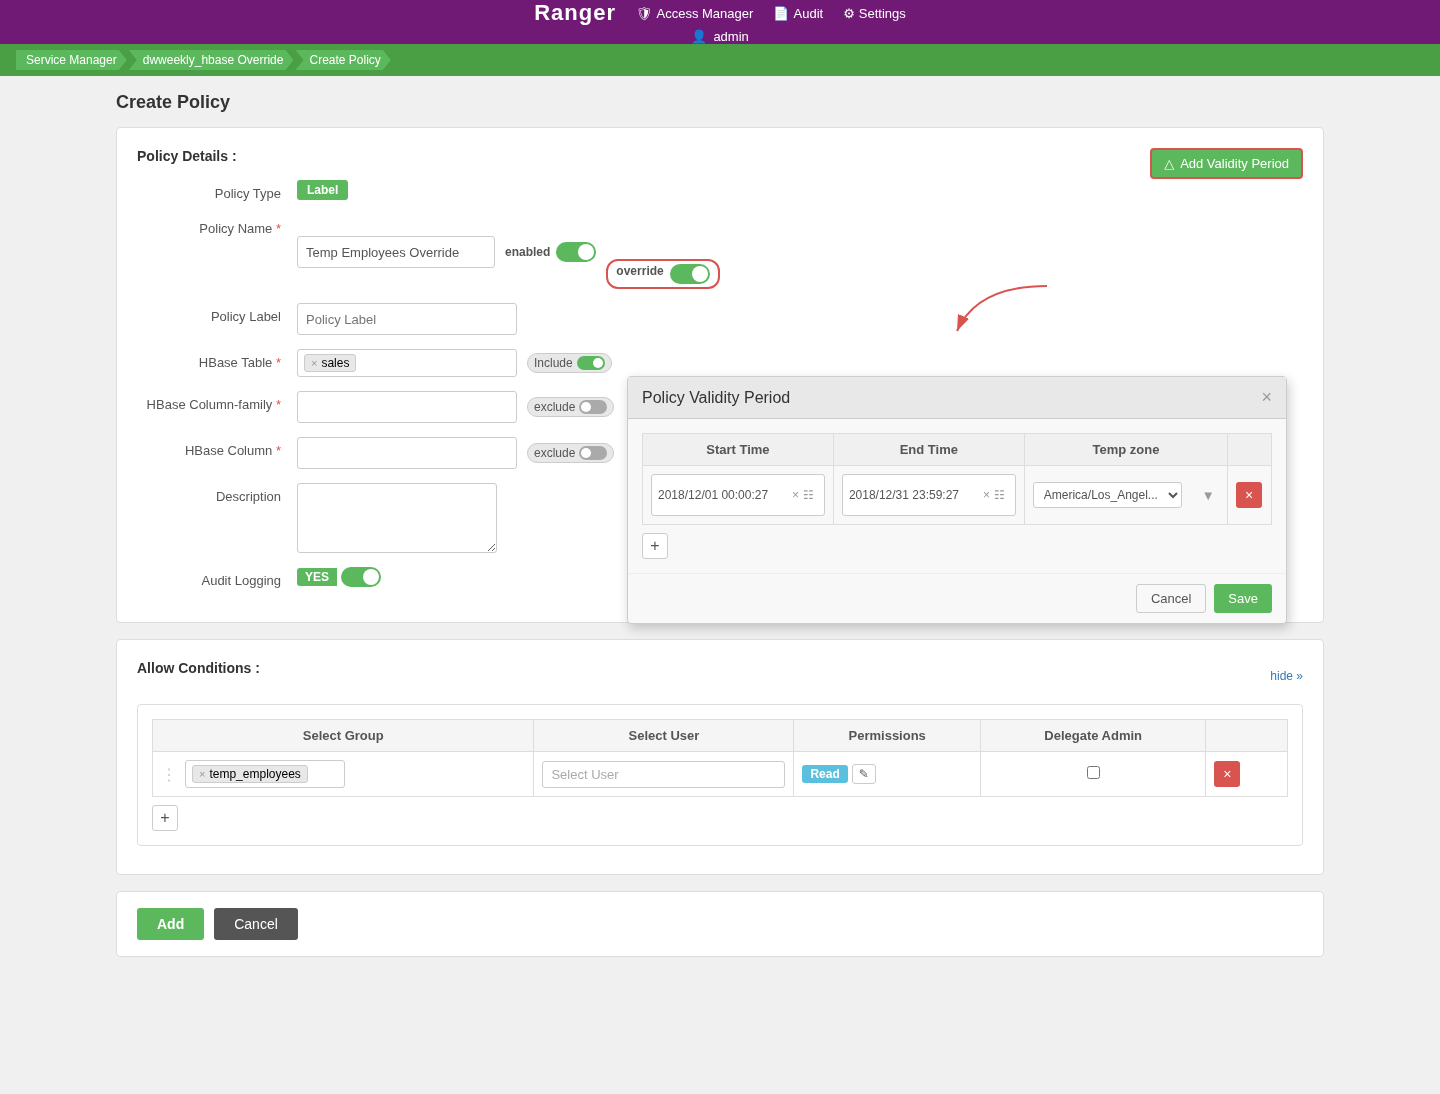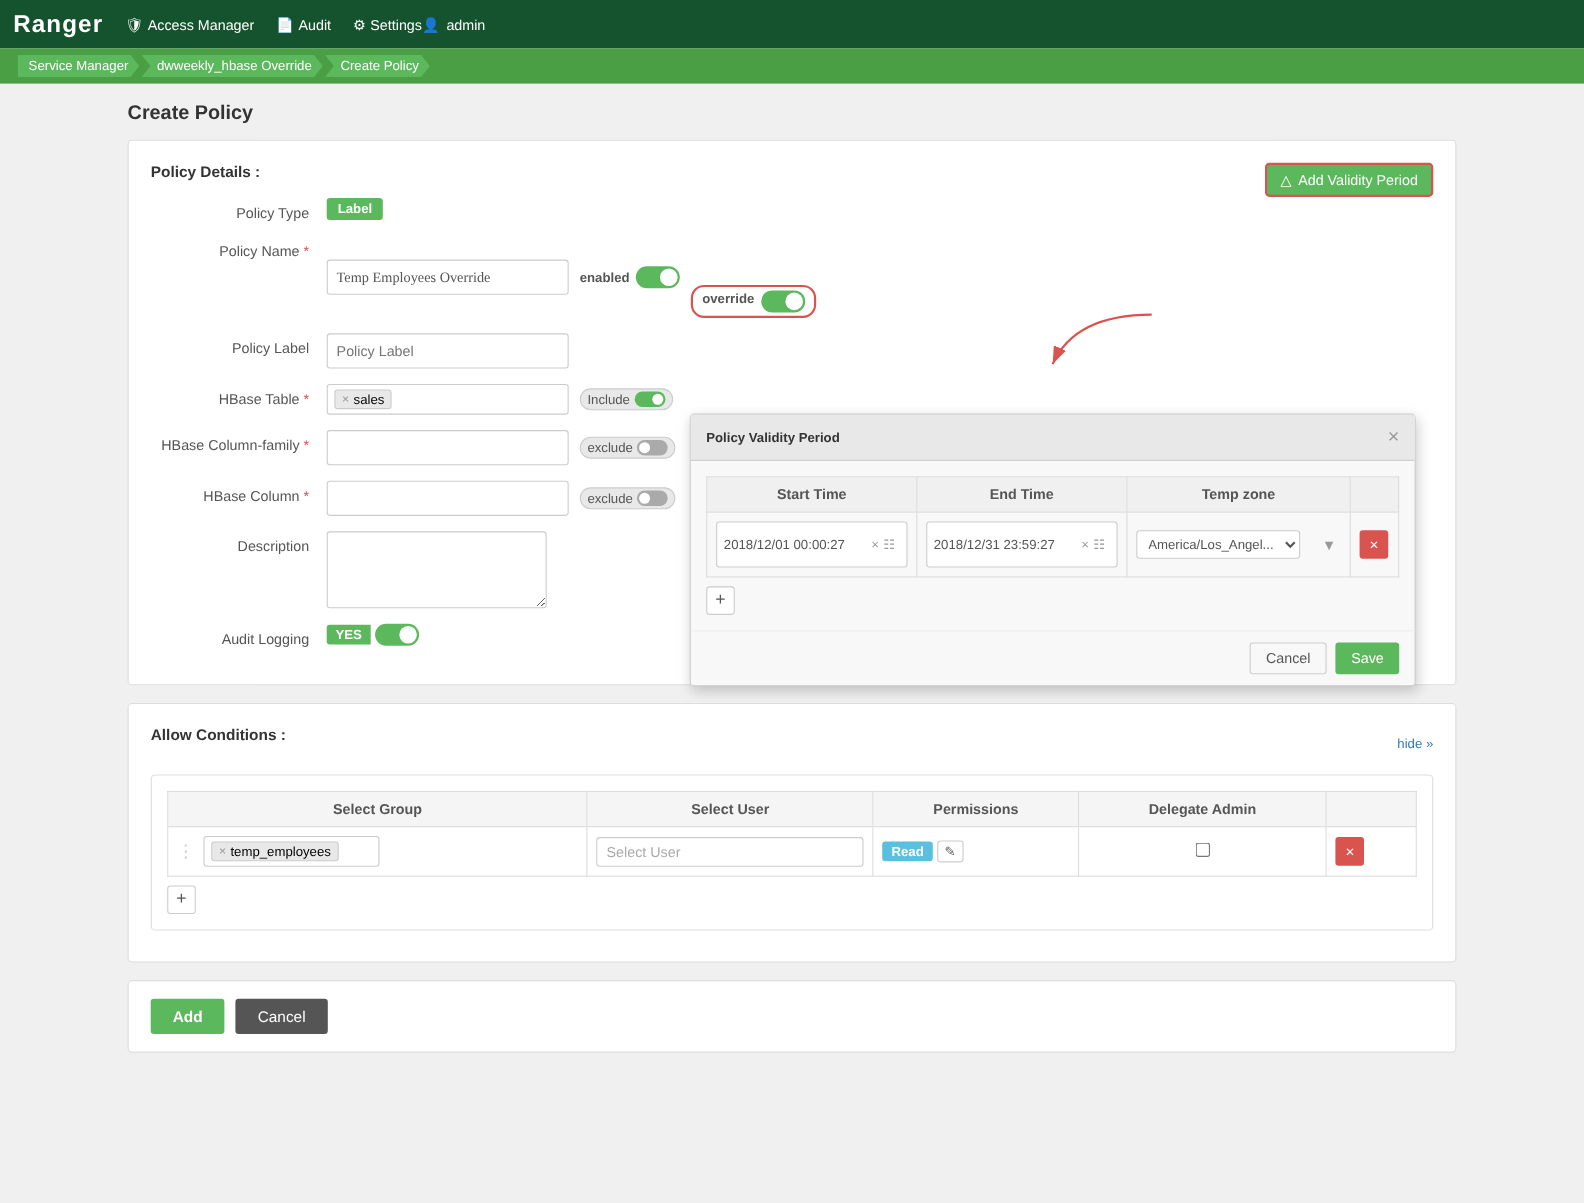--- a/index.html
+++ b/index.html
@@ -1,24 +1,26 @@
 <!DOCTYPE html>
 <html><head>
   <meta charset="utf-8">
   <style>
     * { box-sizing: border-box; margin: 0; padding: 0; }
     body { font-family: Arial, sans-serif; font-size: 13px; background: #f0f0f0; }
 
     
     .navbar {
-      background: #14532d;
+      background: #701a75;
       height: 44px;
       display: flex;
       align-items: center;
       padding: 0 12px;
+      justify-content: space-between;
+      flex-direction: column;
     }
     .navbar-left { display: flex; align-items: center; gap: 20px; }
     .navbar-brand {
       color: #fff;
       font-size: 22px;
       font-weight: bold;
       letter-spacing: 1px;
     }
     .navbar-item {
       color: #fff;
@@ -265,21 +267,21 @@
       box-shadow: 2px 4px 12px rgba(0,0,0,0.2);
     }
     .modal-header {
       background: #e8e8e8;
       border-bottom: 1px solid #ccc;
       padding: 10px 14px;
       display: flex;
       justify-content: space-between;
       align-items: center;
     }
-    .modal-title { font-size: 12px; font-weight: bold; color: #333; }
+    .modal-title { font-size: 16px; font-weight: normal; color: #333; }
     .modal-close { color: #999; font-size: 18px; cursor: pointer; }
     .modal-body { padding: 14px; }
     .modal-footer { padding: 10px 14px; display: flex; justify-content: flex-end; gap: 8px; border-top: 1px solid #eee; }
 
     .validity-table { width: 100%; border-collapse: collapse; }
     .validity-table th {
       background: #f0f0f0;
       border: 1px solid #ddd;
       padding: 8px;
       text-align: center;
@@ -522,21 +524,21 @@
         <span class="badge-access">Label</span>
       </div>
     </div>
 
     <div class="form-row">
       <div class="form-label">
         <span>Policy Name</span>
         <span style="color:#d9534f;"> *</span>
       </div>
       <div class="form-control-wrap">
-        <input type="text" style="width: 220px; font-family: Liberation Serif, serif;" value="Temp Employees Override">
+        <input type="text" style="width: 198px;" value="Temp Employees Override">
         <div class="toggle-wrap">
           <span class="toggle-label">enabled</span>
           <span class="toggle"></span>
         </div>
         <div class="toggle-override red-bordered" style="display:flex;align-items:flex-start;gap:6px;padding:3px 8px;border-radius:12px;margin-top:44px;">
           <span class="toggle-label">override</span>
           <span class="toggle"></span>
         </div>
       </div>
     </div>

